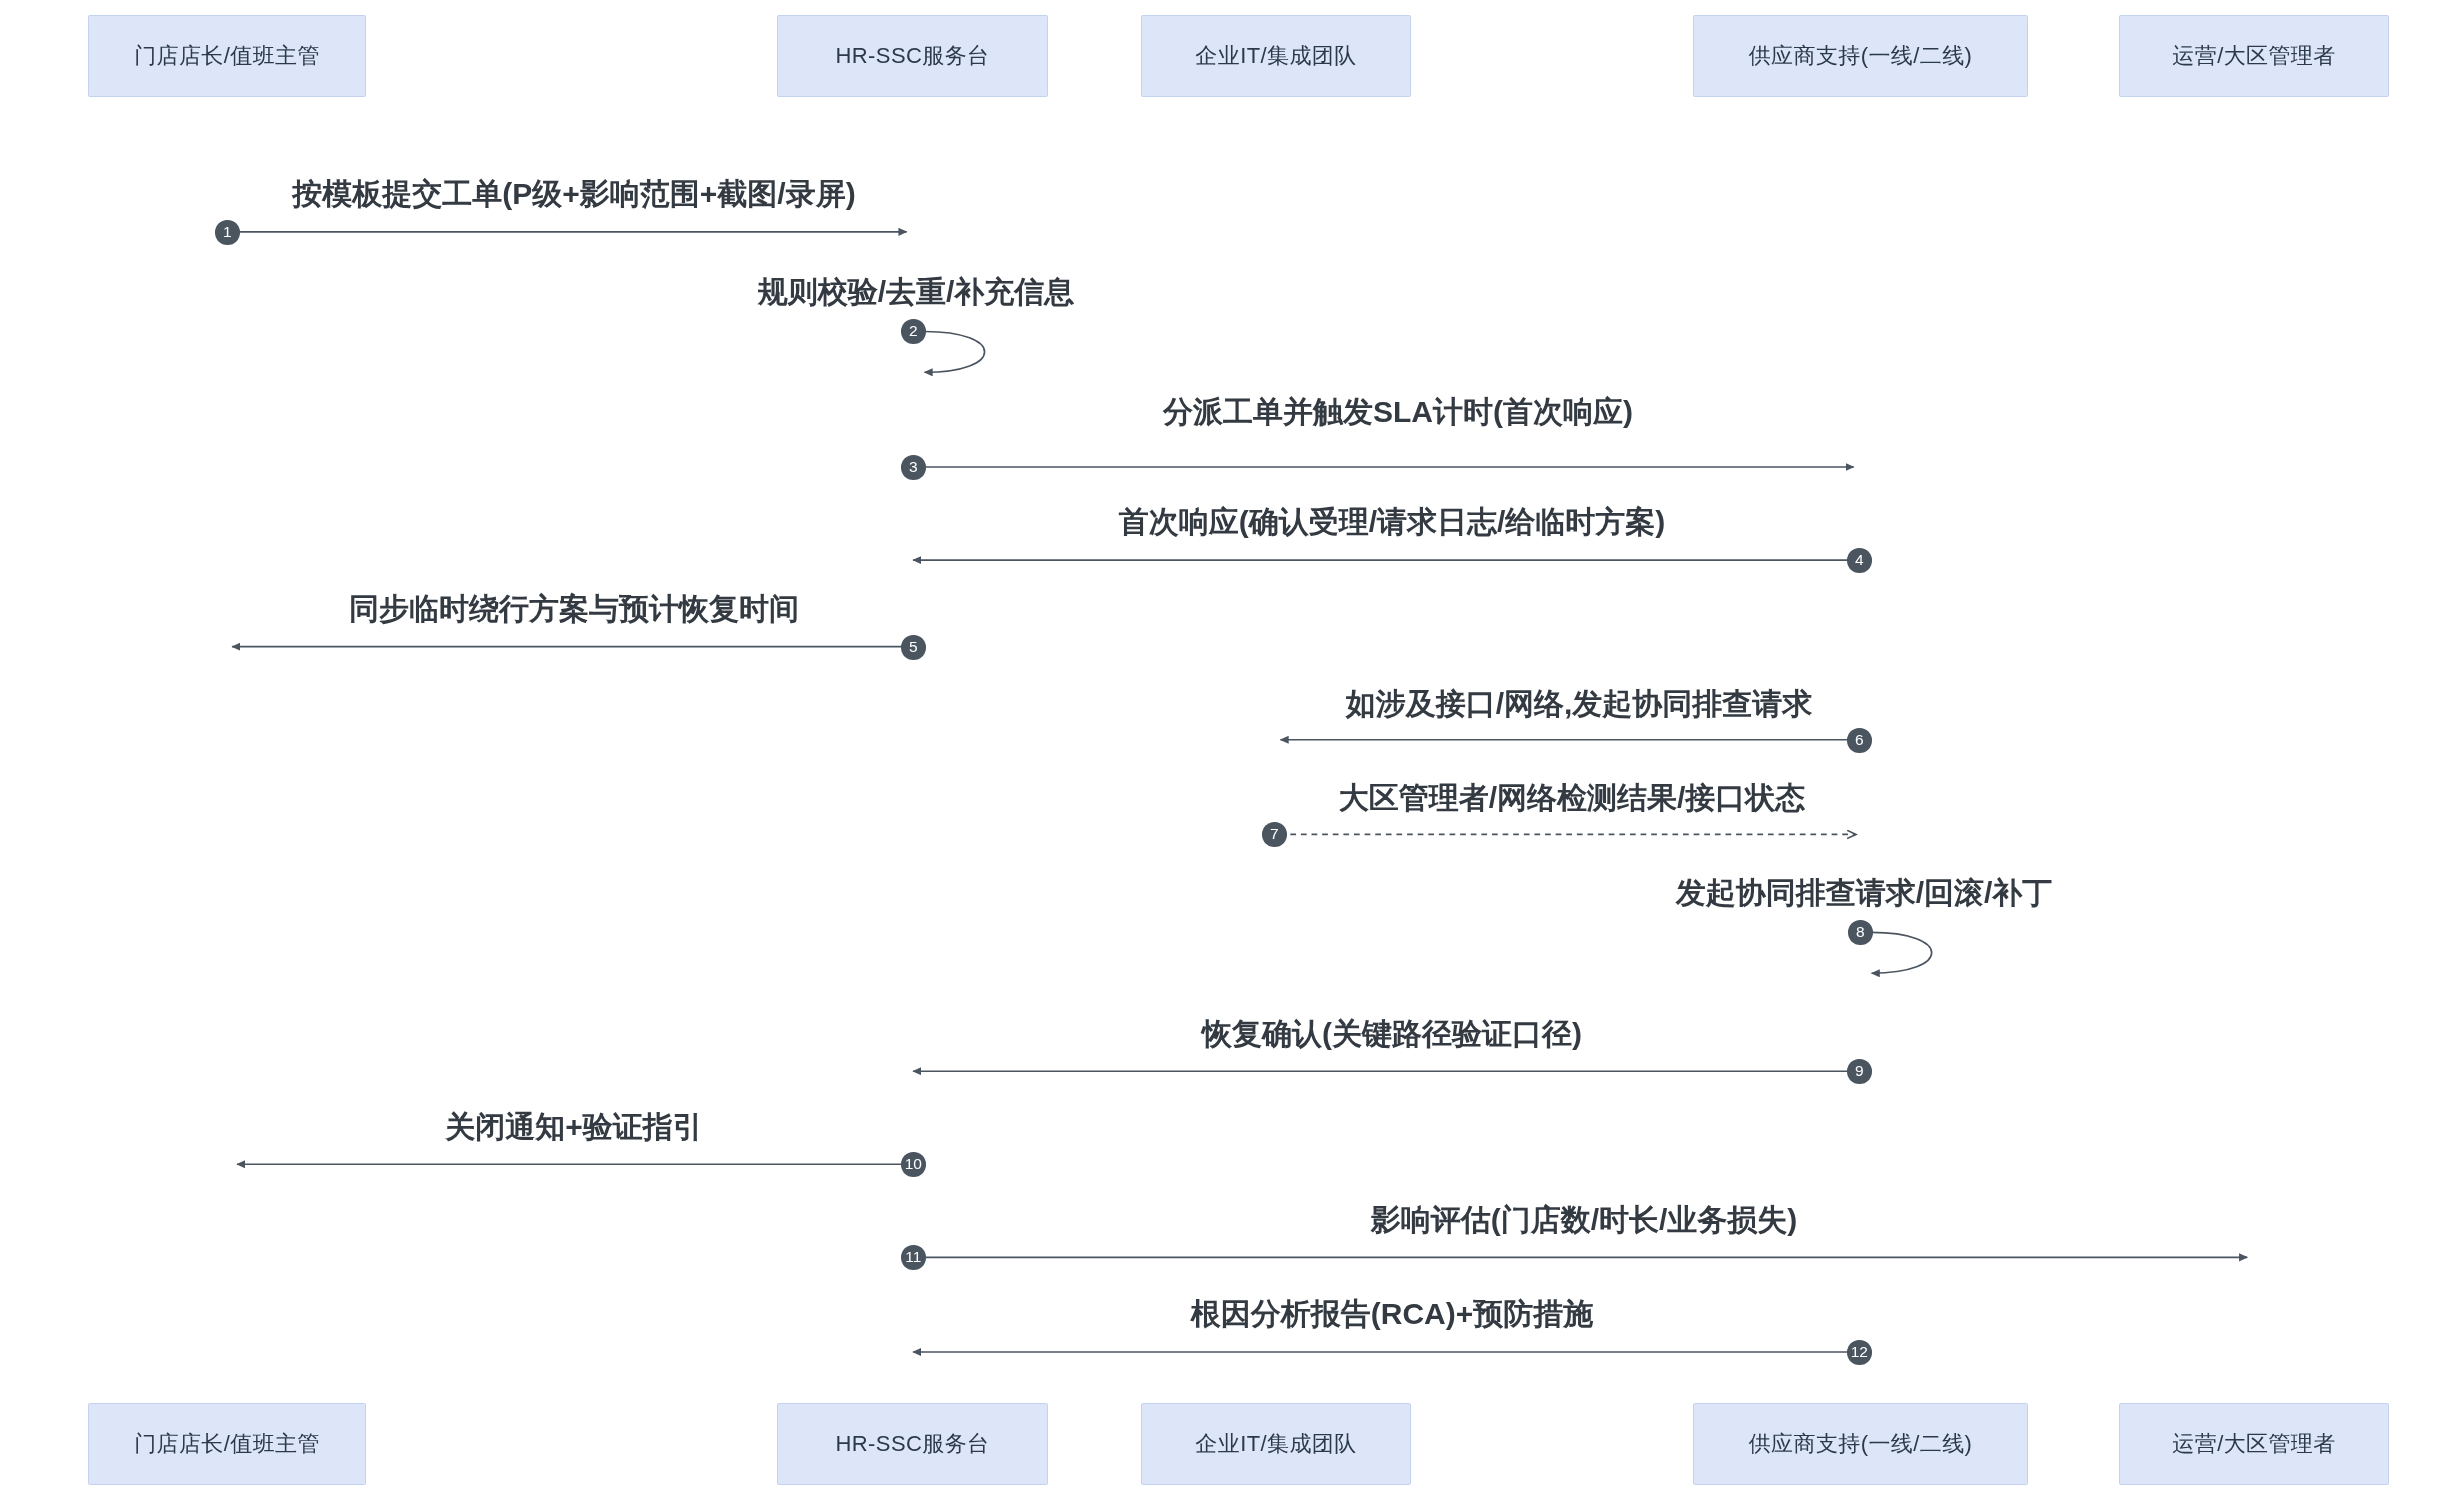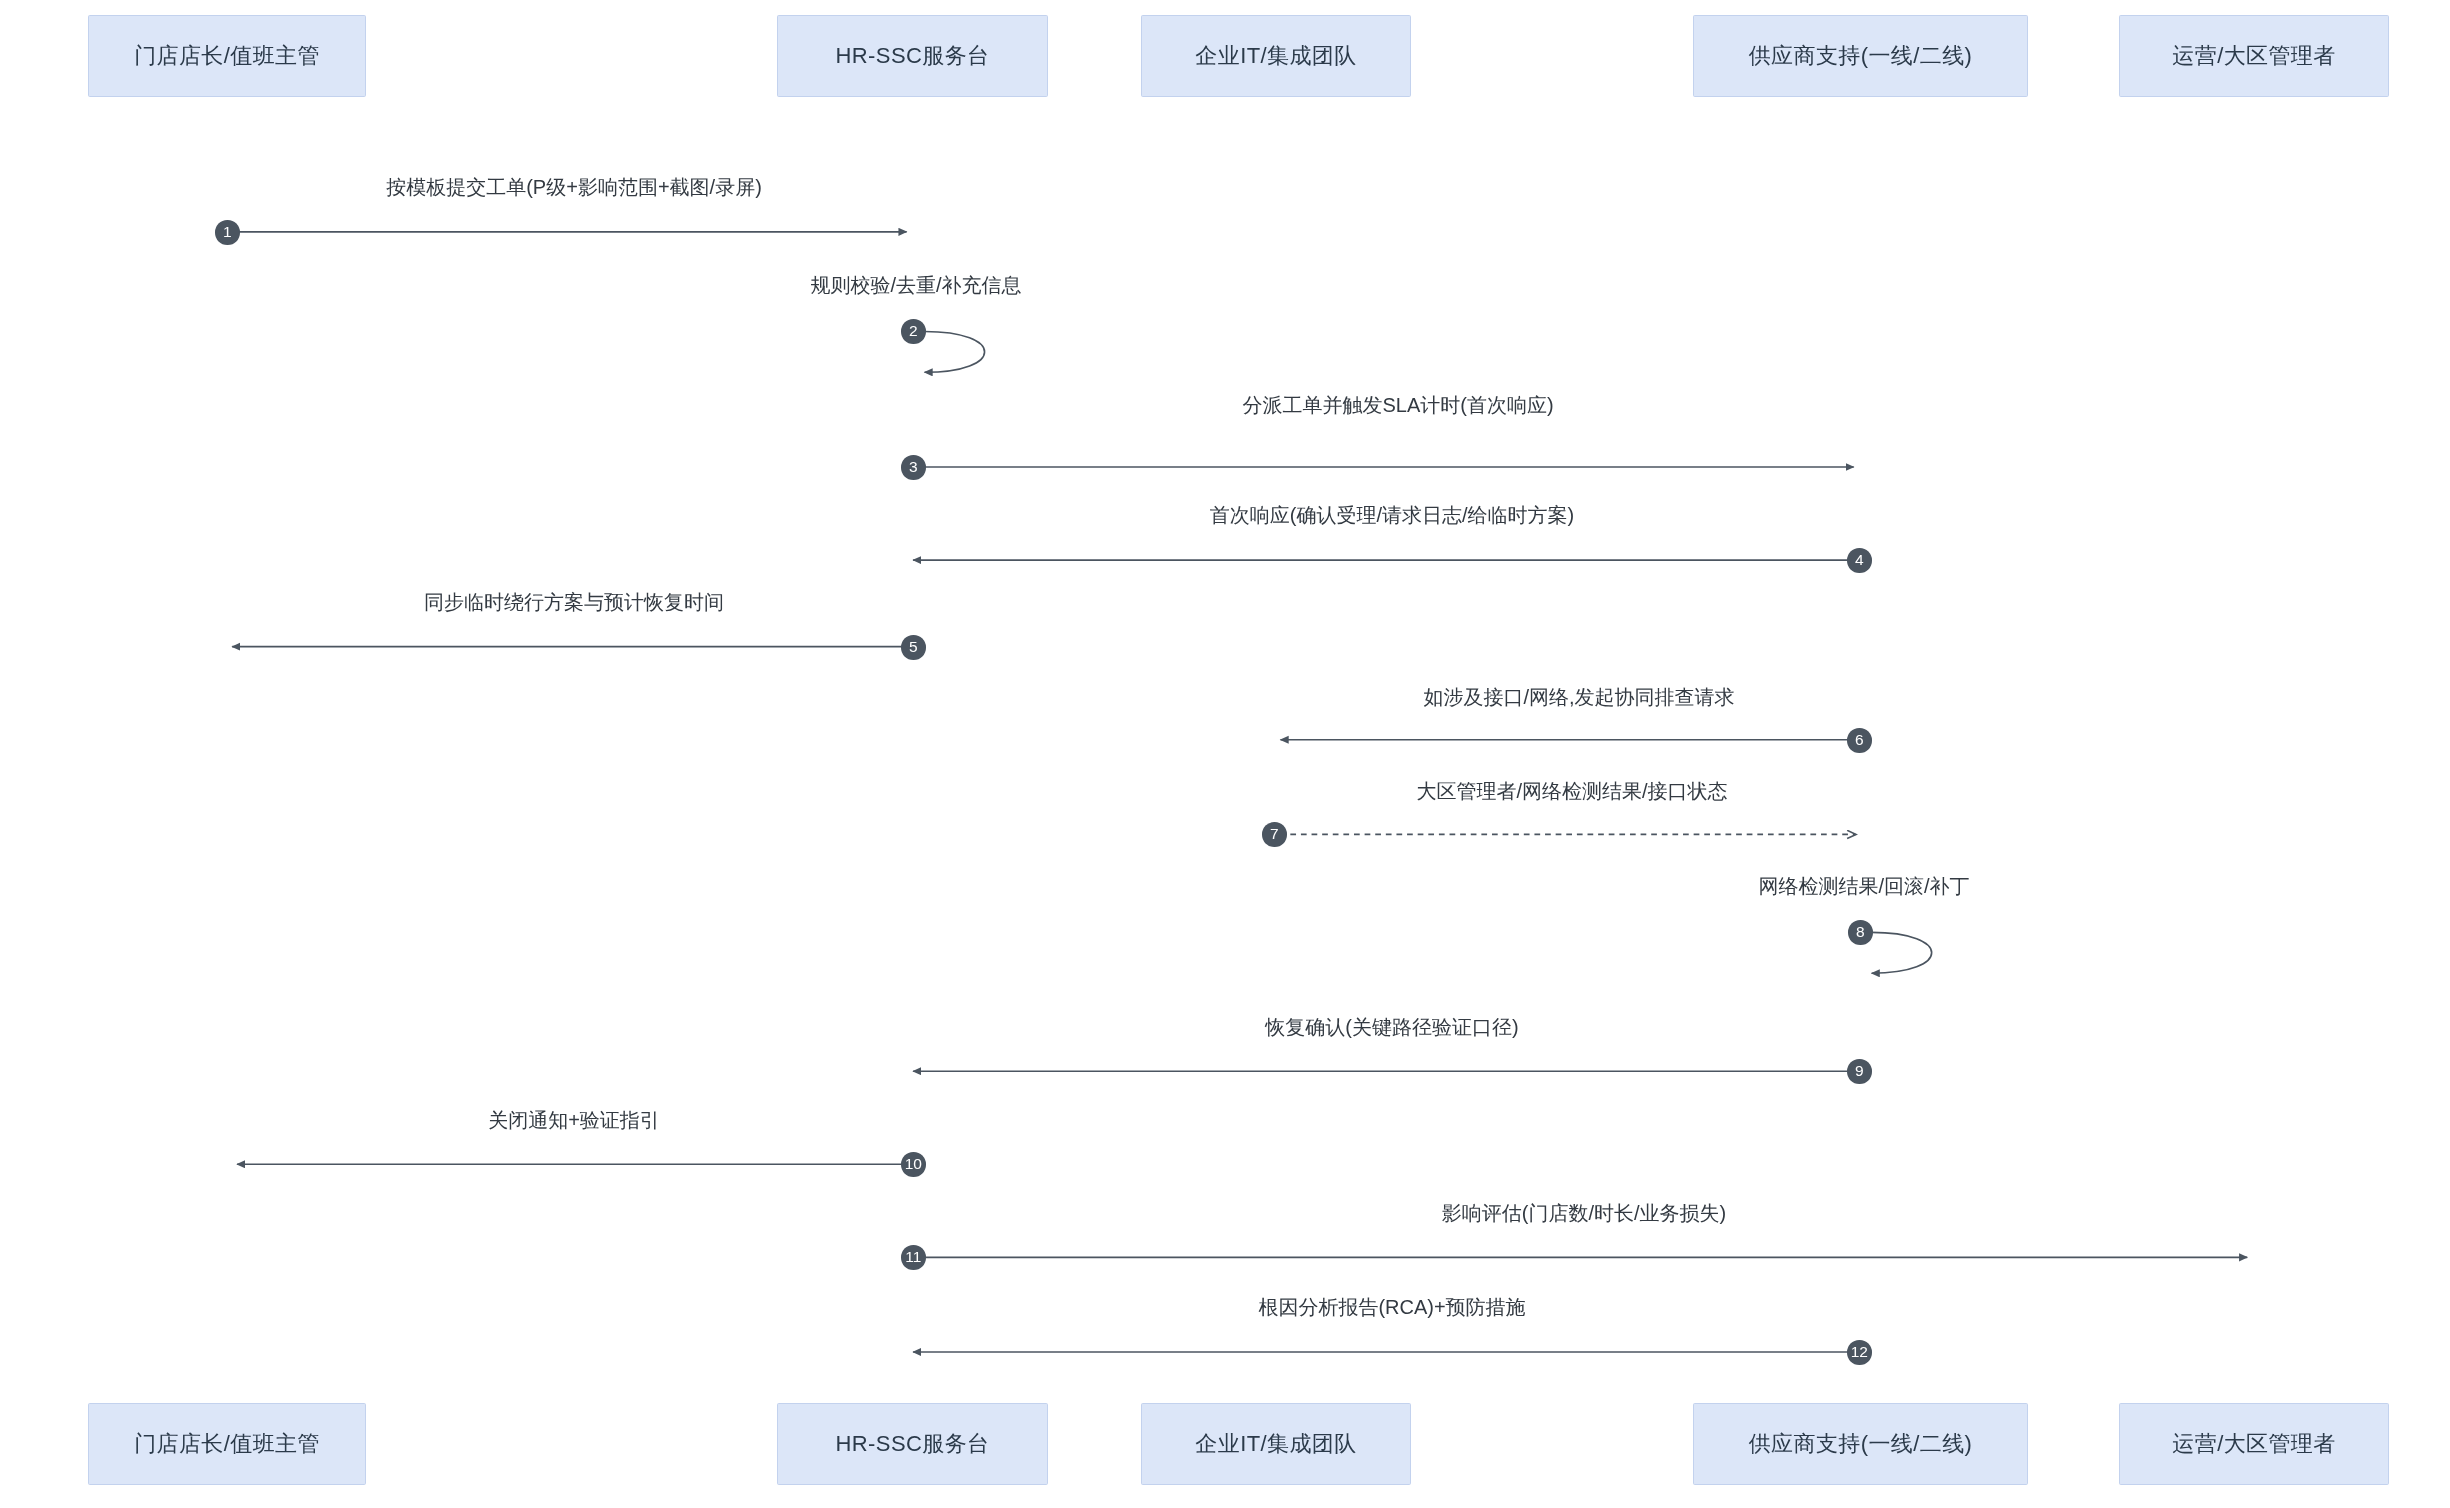--- a/index.html
+++ b/index.html
@@ -31,24 +31,25 @@
     align-items: center;
     justify-content: center;
     color: #2b3a4a;
     font-size: 22px;
     letter-spacing: 0.4px;
     white-space: nowrap;
   }
   .msg-label {
     position: absolute;
     color: #333a42;
-    font-size: 20px;
+    font-size: 30px;
     white-space: nowrap;
     text-align: left;
     transform: translateX(-50%);
+    font-weight: bold;
   }
   .seq-num {
     position: absolute;
     width: 24.5px;
     height: 24.5px;
     border-radius: 50%;
     background: #4b5560;
     color: #ffffff;
     font-size: 15.5px;
     display: flex;
@@ -141,21 +142,21 @@
     <span>运营/大区管理者</span>
   </div>
 
   <div class="msg-label" style="left:574px; top:174px;">按模板提交工单(P级+影响范围+截图/录屏)</div>
   <div class="msg-label" style="left:916px; top:272px;">规则校验/去重/补充信息</div>
   <div class="msg-label" style="left:1398px; top:392px;">分派工单并触发SLA计时(首次响应)</div>
   <div class="msg-label" style="left:1392px; top:502px;">首次响应(确认受理/请求日志/给临时方案)</div>
   <div class="msg-label" style="left:574px; top:589px;">同步临时绕行方案与预计恢复时间</div>
   <div class="msg-label" style="left:1572px; top:684px;margin-left:7px;">如涉及接口/网络,发起协同排查请求</div>
   <div class="msg-label" style="left:1572px; top:778px;">大区管理者/网络检测结果/接口状态</div>
-  <div class="msg-label" style="left:1864px; top:873px;">网络检测结果/回滚/补丁</div>
+  <div class="msg-label" style="left:1864px; top:873px;">发起协同排查请求/回滚/补丁</div>
   <div class="msg-label" style="left:1392px; top:1014px;">恢复确认(关键路径验证口径)</div>
   <div class="msg-label" style="left:574px; top:1107px;">关闭通知+验证指引</div>
   <div class="msg-label" style="left:1584px; top:1200px;">影响评估(门店数/时长/业务损失)</div>
   <div class="msg-label" style="left:1392px; top:1294px;">根因分析报告(RCA)+预防措施</div>
 
   <div class="seq-num" style="left:215px; top:220px;">1</div>
   <div class="seq-num" style="left:901px; top:319px;">2</div>
   <div class="seq-num" style="left:901px; top:455px;">3</div>
   <div class="seq-num" style="left:1847px; top:548px;">4</div>
   <div class="seq-num" style="left:901px; top:635px;">5</div>

